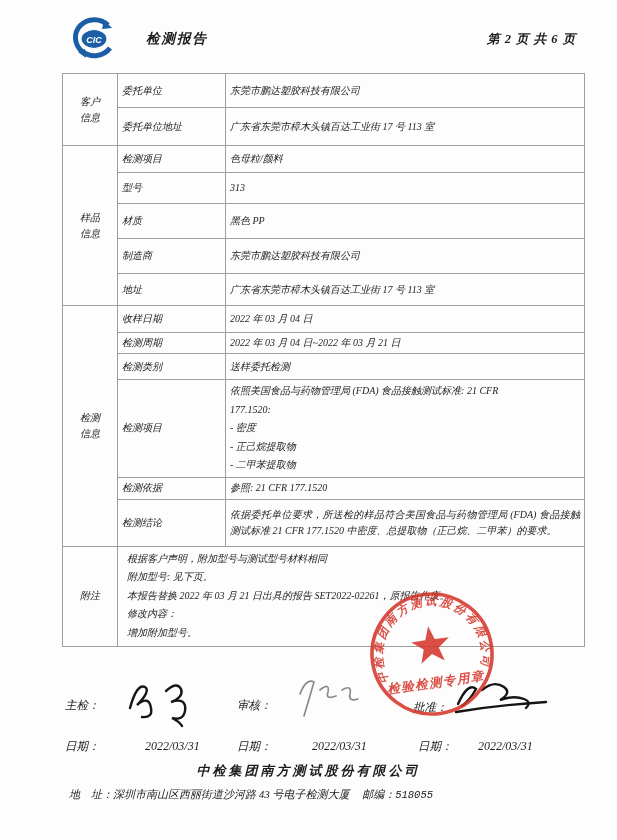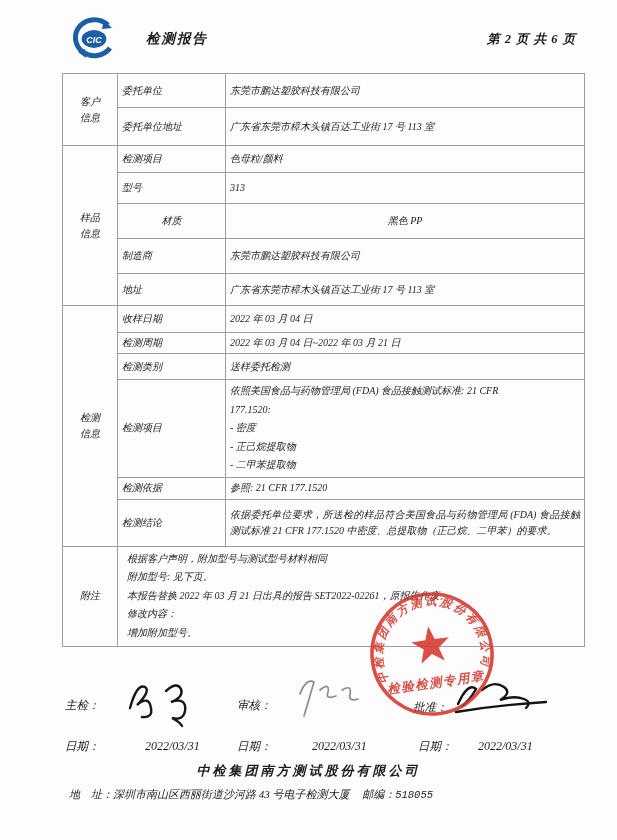--- a/index.html
+++ b/index.html
@@ -74,21 +74,21 @@
         <div>样品</div>
         <div>信息</div>
       </td>
       <td class="fld">检测项目</td>
       <td class="val">色母粒/颜料</td>
     </tr>
     <tr style="height:31px;">
       <td class="fld">型号</td>
       <td class="val">313</td>
     </tr>
-    <tr style="height:35px;text-align:center;">
+    <tr style="height:35px;">
       <td class="fld">材质</td>
       <td class="val">黑色 PP</td>
     </tr>
     <tr style="height:35px;">
       <td class="fld">制造商</td>
       <td class="val">东莞市鹏达塑胶科技有限公司</td>
     </tr>
     <tr style="height:32px;">
       <td class="fld">地址</td>
       <td class="val">广东省东莞市樟木头镇百达工业街 17 号 113 室</td>

